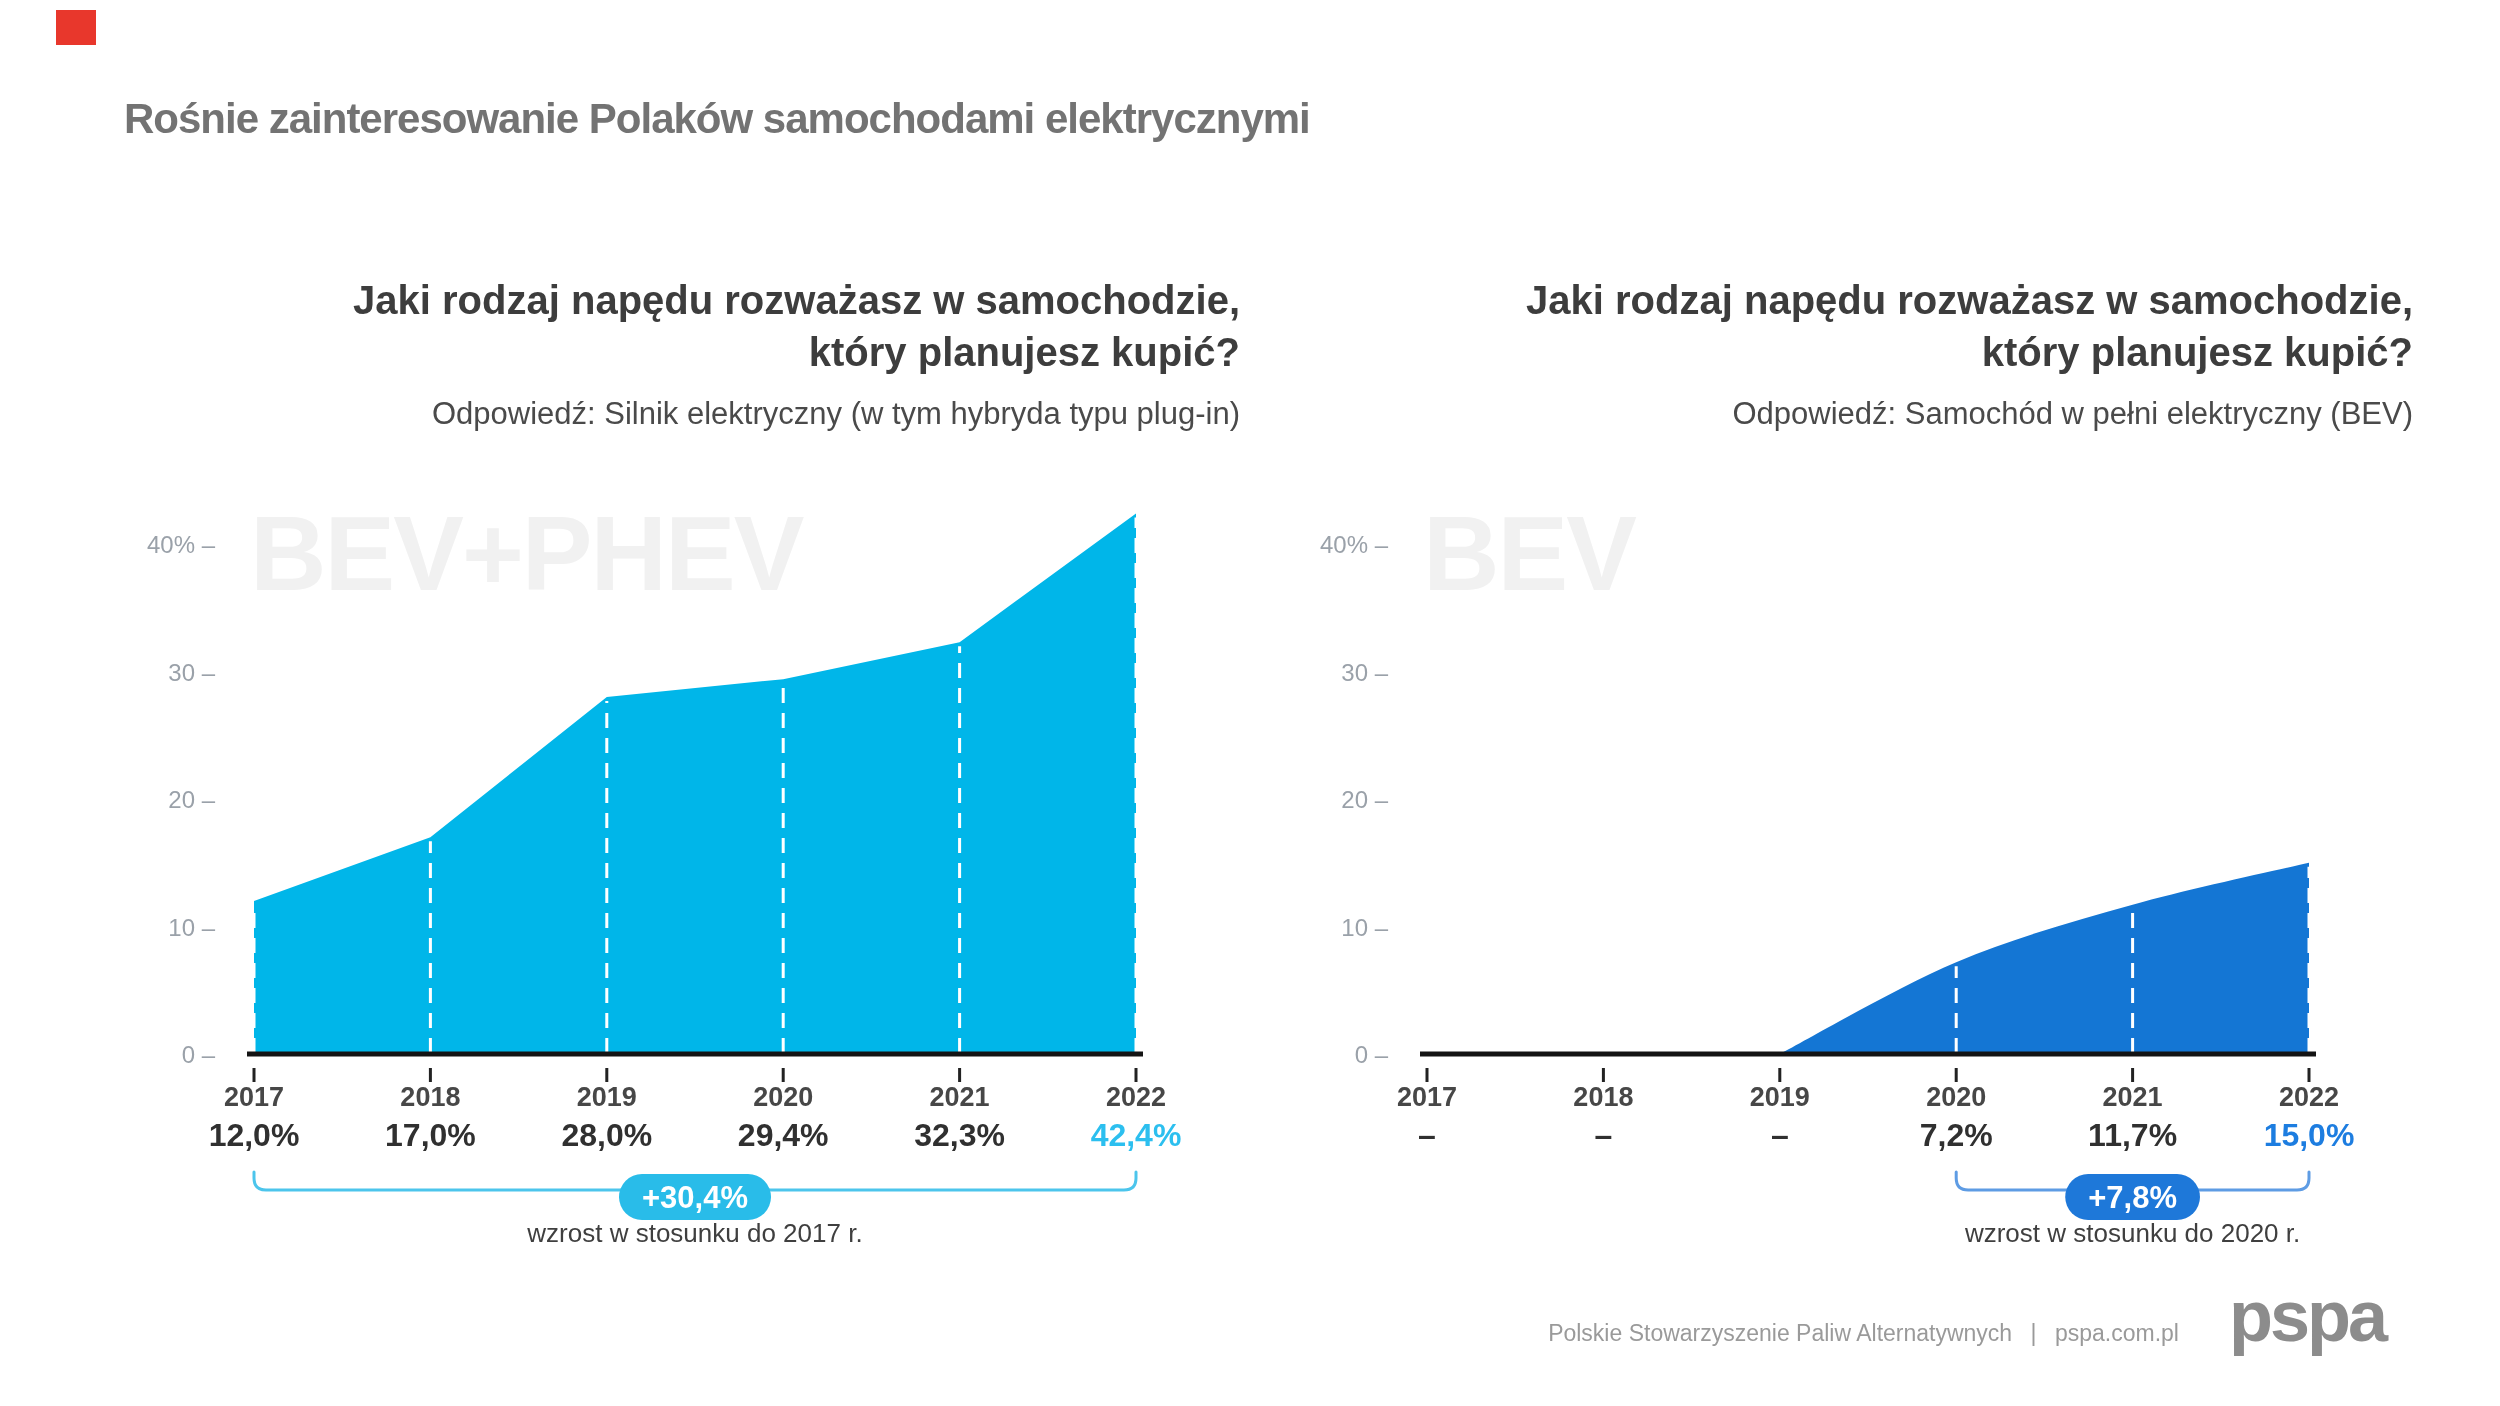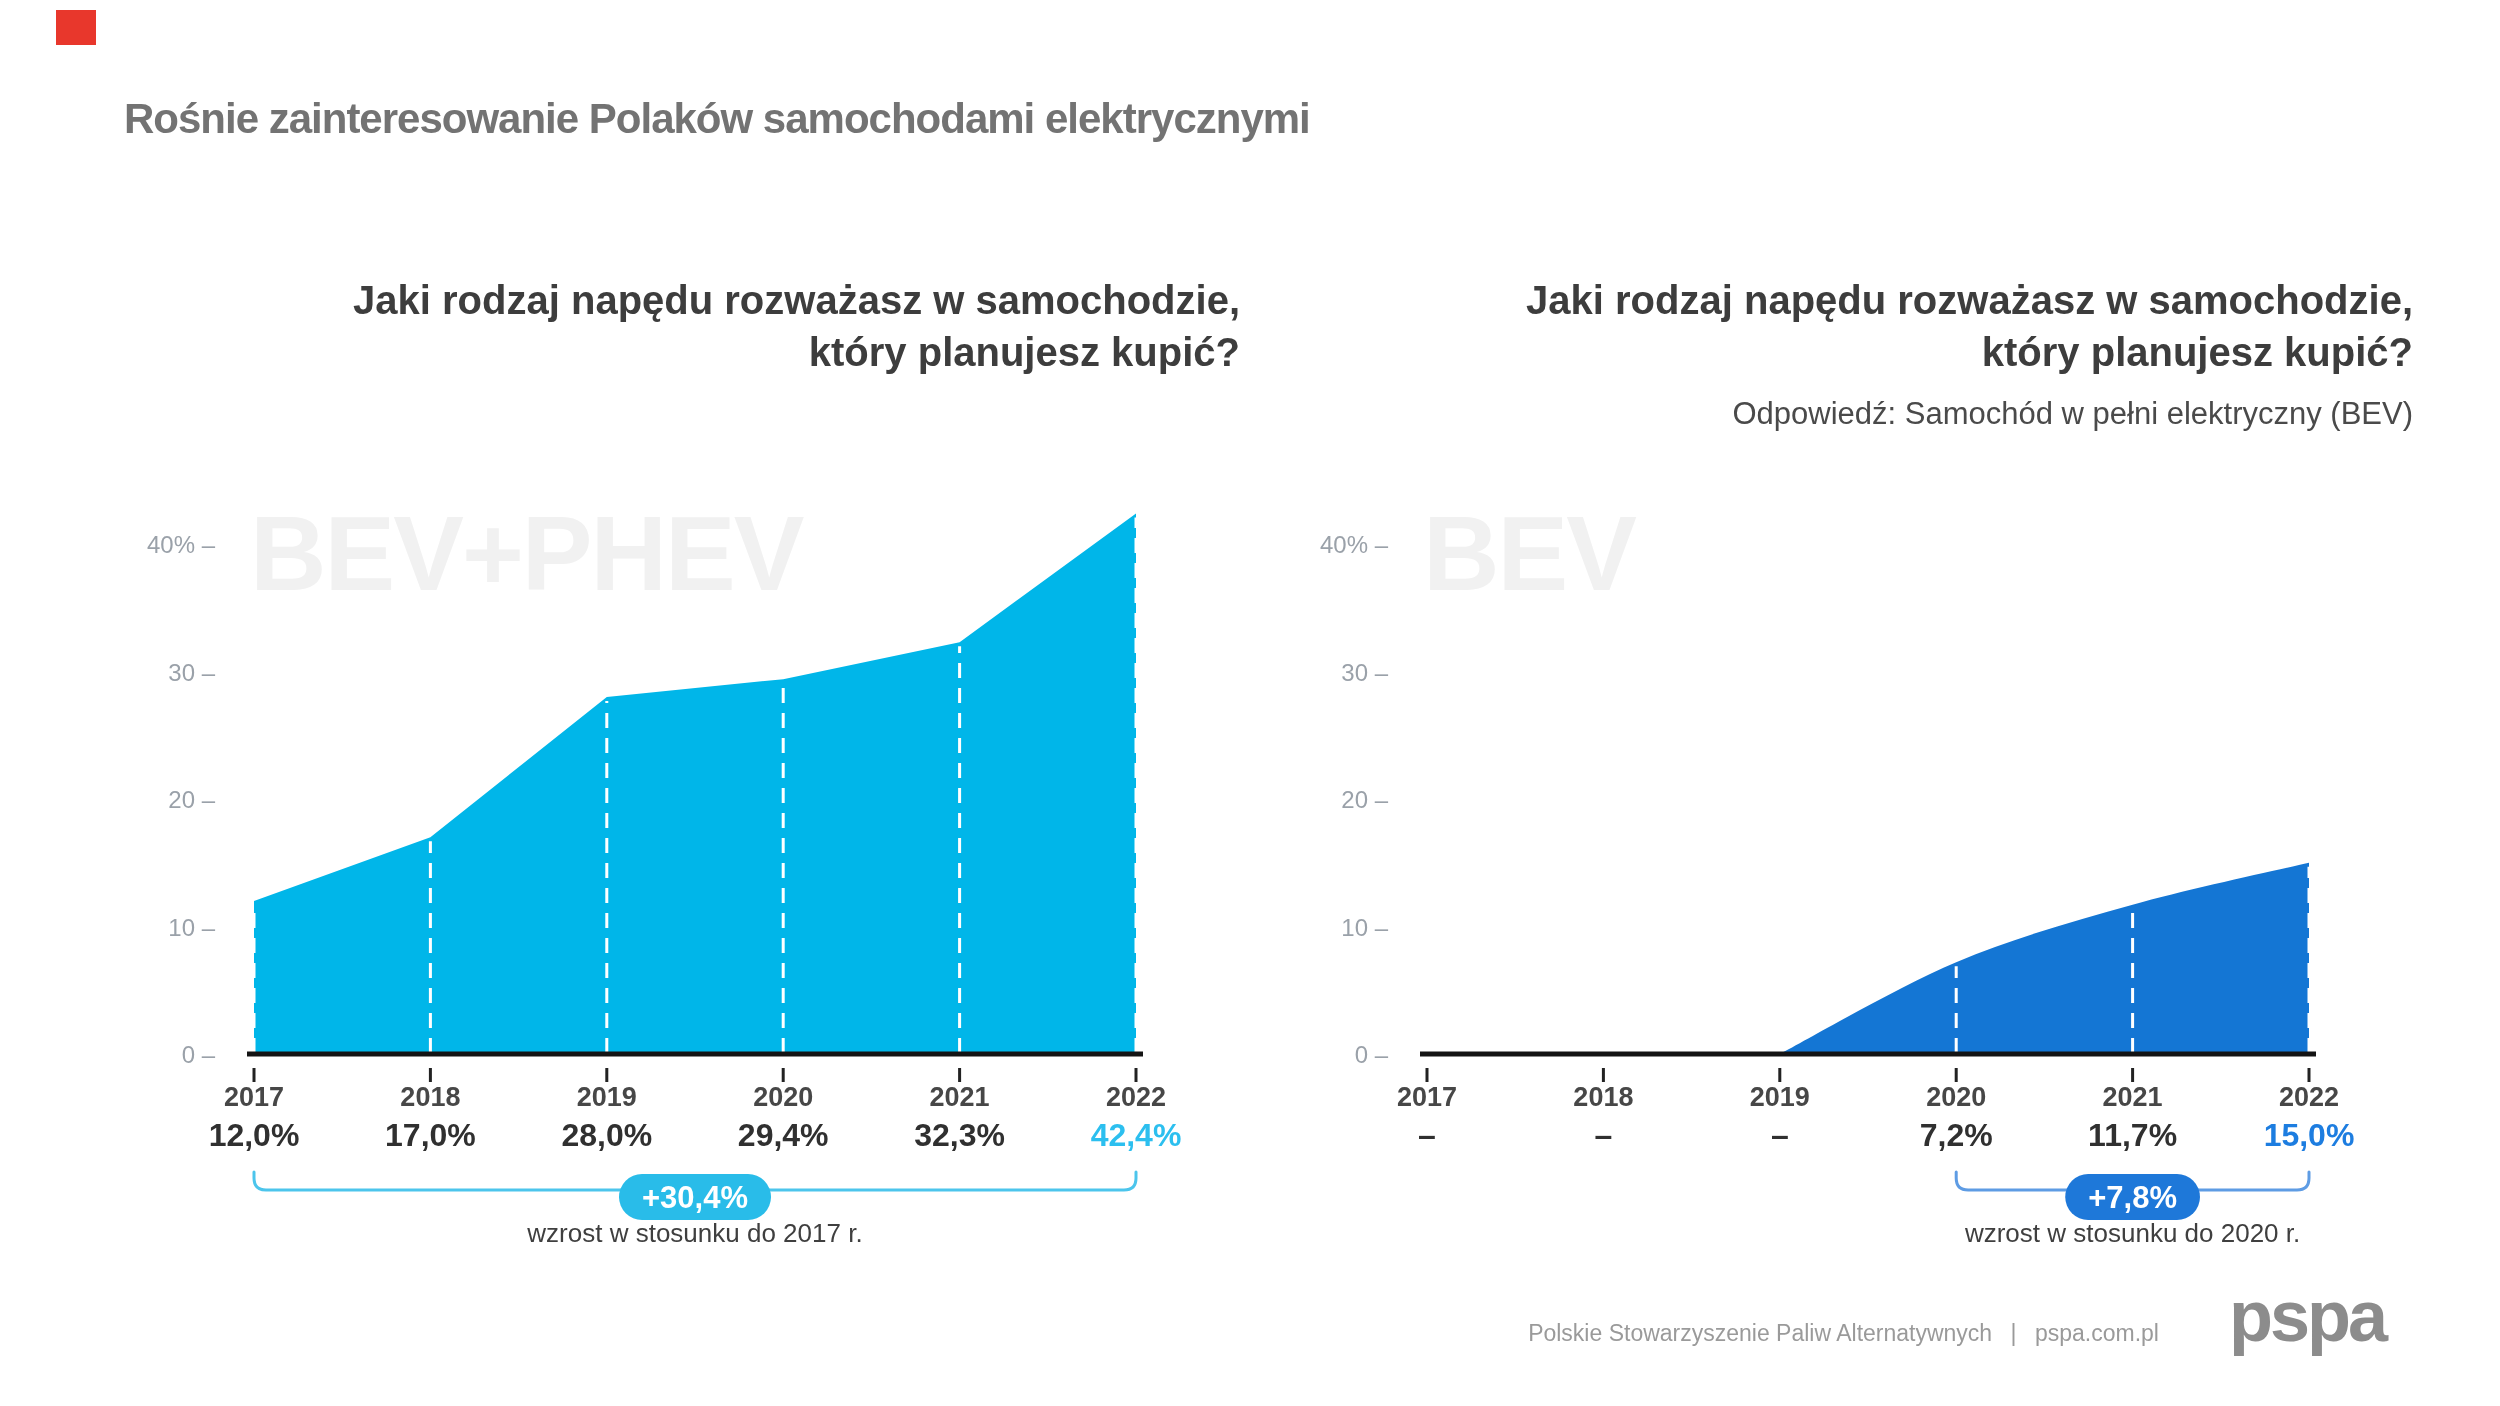--- a/index.html
+++ b/index.html
@@ -36,21 +36,21 @@
   .caption { font-size: 26px; fill: #3f3f3f; text-anchor: middle; }
   
   .footer-left {
     position: absolute; left: 124px; top: 1308px;
     font-size: 25px; color: #999999; white-space: nowrap;
   }
   .footer-left .strong { font-weight: 700; color: #8a8a8a; }
   .footer-left .sep { margin: 0 14px; color: #999999; }
   .footer-right {
     position: absolute; right: 115px; top: 1280px;
-    display: flex; align-items: baseline; gap: 70px; white-space: nowrap;
+    display: flex; align-items: baseline; gap: 50px; white-space: nowrap;
   }
   .footer-right .org-line { font-size: 23px; color: #9a9a9a; }
   .footer-right .divider { margin: 0 12px; color: #9a9a9a; }
   .pspa-logo {
     font-size: 72px; font-weight: 700; letter-spacing: -3px;
     color: #8c8c8c; line-height: 1;
   }
 </style>
 </head>
 <body>
@@ -59,20 +59,21 @@
 
   <div class="accent-square" style="background: rgb(232, 55, 44);"></div>
 
   <h1 class="main-title">Rośnie zainteresowanie Polaków samochodami elektrycznymi</h1>
 
   <div class="chart-head left">
     <div class="question">
       <div>Jaki rodzaj napędu rozważasz w samochodzie,</div>
       <div>który planujesz kupić?</div>
     </div>
+    <div class="answer">Odpowiedź: Silnik elektryczny (w tym hybryda typu plug-in)</div>
   </div>
 
   <div class="chart-head right">
     <div class="question">
       <div>Jaki rodzaj napędu rozważasz w samochodzie,</div>
       <div>który planujesz kupić?</div>
     </div>
     <div class="answer">Odpowiedź: Samochód w pełni elektryczny (BEV)</div>
   </div>
 

